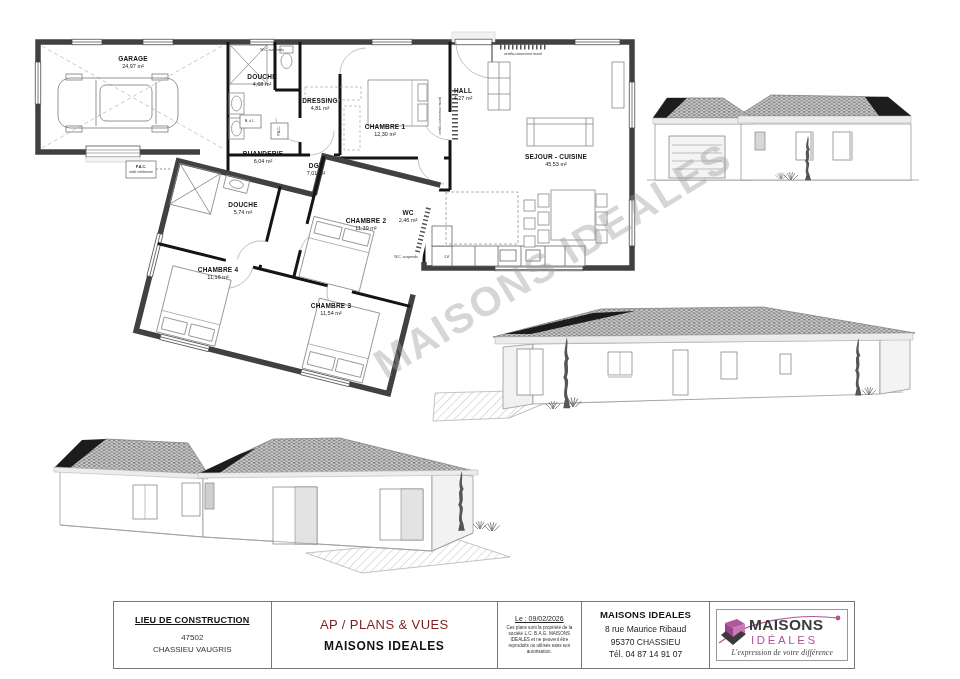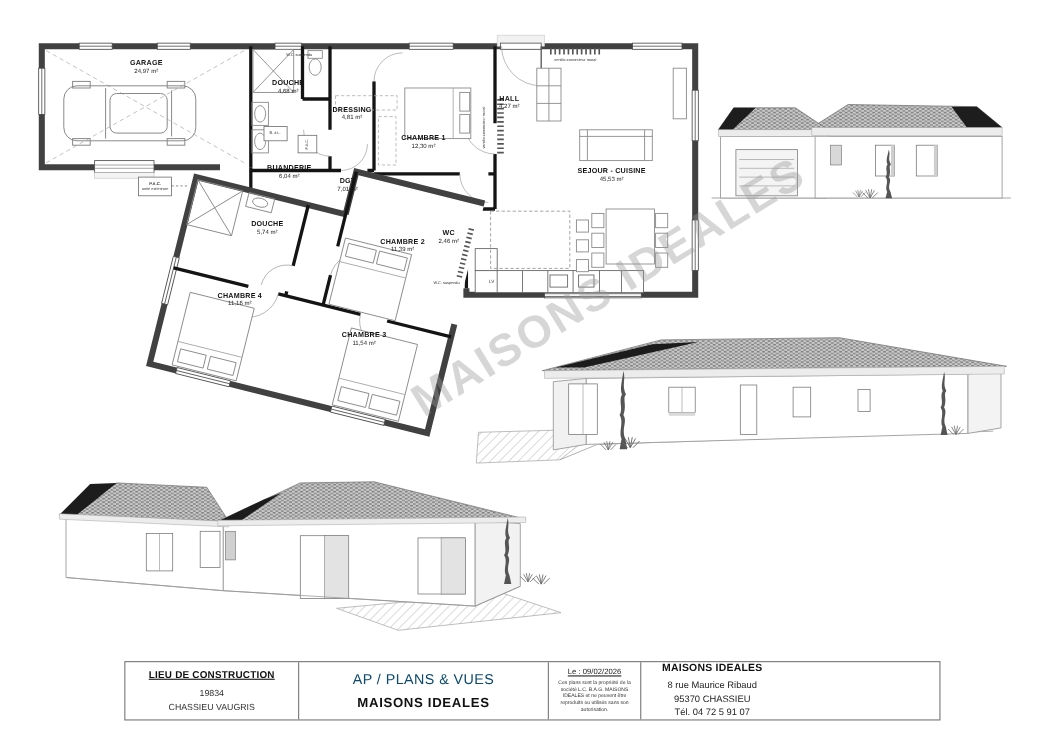--- a/index.html
+++ b/index.html
@@ -10,30 +10,30 @@
         transform-origin:0 0;font-size:41px;font-weight:bold;letter-spacing:2px;
         color:#9a9a9a;opacity:.4;z-index:3;white-space:nowrap;pointer-events:none;}
   .rl{position:absolute;transform:translate(-50%,-50%);text-align:center;z-index:4;
       line-height:1.25;white-space:nowrap;pointer-events:none;}
   .rn{display:block;font-size:6.5px;font-weight:bold;letter-spacing:.2px;color:#141414;}
   .ra{display:block;font-size:5.5px;color:#222;}
   .tiny{position:absolute;transform:translate(-50%,-50%);font-size:3.5px;color:#333;
       z-index:4;text-align:center;white-space:nowrap;pointer-events:none;}
   .tiny.rot{transform:translate(-50%,-50%) rotate(-90deg);}
   
-  .tb{position:absolute;left:113px;top:601px;width:742px;height:54px;
+  .tb{position:absolute;left:113px;top:601px;width:742px;height:68px;
       border:1.3px solid #777;display:flex;z-index:4;background:#fff;box-sizing:border-box;}
   .tc{border-right:1.3px solid #777;display:flex;flex-direction:column;align-items:center;
       justify-content:center;text-align:center;box-sizing:border-box;height:100%;}
   .tc:last-child{border-right:none;}
   .tc1{width:158px;}
   .tc1 .hd{font-size:9px;font-weight:bold;text-decoration:underline;letter-spacing:.2px;margin-bottom:7px;}
   .tc1 .ln{font-size:8px;color:#333;line-height:1.5;}
   .tc2{width:227px;}
-  .tc2 .l1{font-size:13px;color:#0c4a6e;letter-spacing:.4px;margin-bottom:7px;}
+  .tc2 .l1{font-size:13px;color:#7f1d1d;letter-spacing:.4px;margin-bottom:7px;}
   .tc2 .l2{font-size:12px;font-weight:bold;letter-spacing:.6px;}
   .tc3{width:84px;padding:2px;}
   .tc3 .dt{font-size:7px;text-decoration:underline;color:#222;margin-bottom:3px;}
   .tc3 .nt{font-size:4.6px;line-height:1.35;color:#333;width:74px;}
   .tc4{width:129px;}
   .tc4 .nm{font-size:9.5px;font-weight:bold;margin-bottom:3px;letter-spacing:.2px;}
   .tc4 .ad{font-size:8.5px;color:#222;line-height:1.5;}
   .tc5{width:144px;padding:3px;}
   .logo-box{border:1px solid #999;width:132px;height:52px;display:flex;flex-direction:column;
       align-items:center;justify-content:center;box-sizing:border-box;background:#fff;}
@@ -399,32 +399,49 @@
   <div class="tiny rot" style="left:440px;top:116px">ventilo-convecteur mural</div>
   <div class="tiny" style="left:141px;top:167px;font-size:3.8px;font-weight:bold">P.A.C.</div>
   <div class="tiny" style="left:141px;top:172px">unité extérieure</div>
   <div class="tiny rot" style="left:279px;top:131px">P.A.C.</div>
   <div class="tiny" style="left:250px;top:121px">B. à L.</div>
   <div class="tiny" style="left:447px;top:256px;font-size:4.2px">LV</div>
 
   <div class="tb">
     <div class="tc tc1">
       <div class="hd">LIEU DE CONSTRUCTION</div>
-      <div class="ln">19834</div>
+      <div class="ln">47502</div>
       <div class="ln">CHASSIEU VAUGRIS</div>
     </div>
     <div class="tc tc2">
       <div class="l1">AP / PLANS &amp; VUES</div>
       <div class="l2">MAISONS IDEALES</div>
     </div>
     <div class="tc tc3">
       <div class="dt">Le : 09/02/2026</div>
       <div class="nt">Ces plans sont la propriété de la société L.C. B.A.G. MAISONS IDEALES et ne peuvent être reproduits ou utilisés sans son autorisation.</div>
     </div>
     <div class="tc tc4">
       <div class="nm">MAISONS IDEALES</div>
       <div class="ad">8 rue Maurice Ribaud</div>
       <div class="ad">95370 CHASSIEU</div>
-      <div class="ad">Tél. 04 72 5 91 07</div>
+      <div class="ad">Tél. 04 87 14 91 07</div>
+    </div>
+    <div class="tc tc5">
+      <div class="logo-box">
+        <svg width="128" height="34" viewBox="0 0 128 34">
+          <path d="M1,30 C28,8 78,0 120,5" fill="none" stroke="#b0549c" stroke-width="1.2"></path>
+          <circle cx="120" cy="5" r="2.4" fill="#b0549c"></circle>
+          <g>
+            <polygon points="7,10 19,6 27,11 15,15" fill="#b2569e"></polygon>
+            <polygon points="7,10 15,15 15,26 7,21" fill="#9c4389"></polygon>
+            <polygon points="15,15 27,11 27,22 15,26" fill="#c77ab4"></polygon>
+            <polygon points="3,22 15,32 28,21 23,18 15,24 8,18" fill="#3b3b3d"></polygon>
+          </g>
+          <text x="31" y="17" font-family="Liberation Sans, sans-serif" font-size="15.5" font-weight="bold" fill="#3b3b3d" letter-spacing="0.3">MAISONS</text>
+          <text x="33" y="31" font-family="Liberation Sans, sans-serif" font-size="11.5" fill="#b0549c" letter-spacing="2.6">IDÉALES</text>
+        </svg>
+        <div class="tagline">L'expression de votre différence</div>
+      </div>
     </div>
   </div>
 
 </div>
 
 </body></html>

